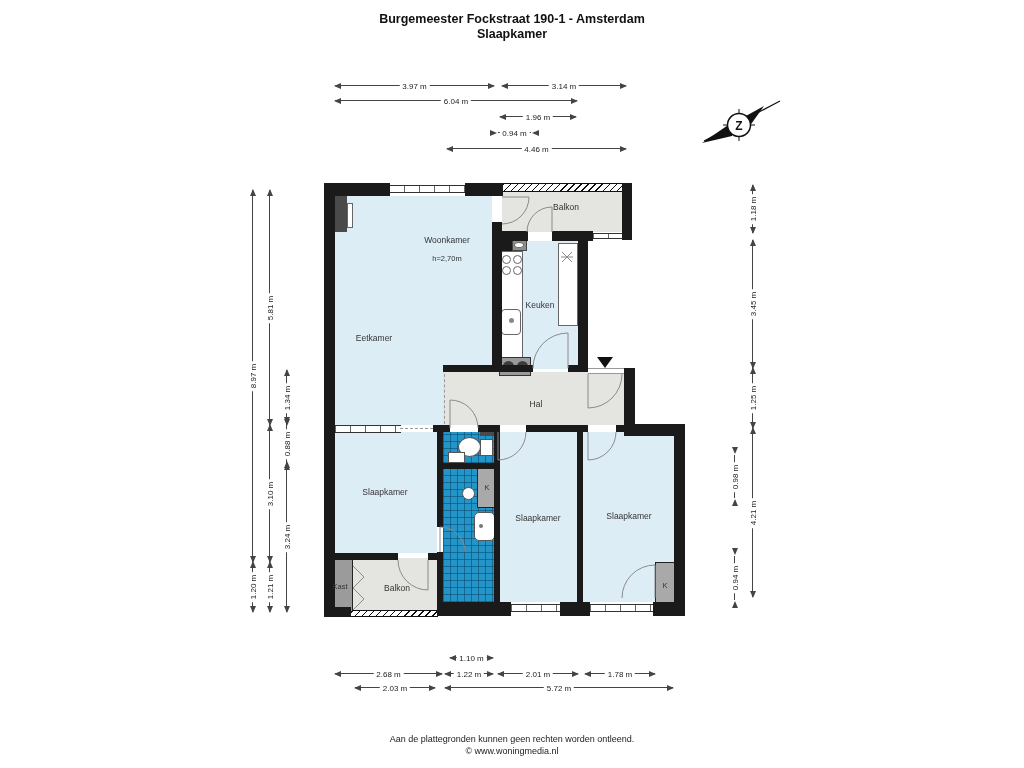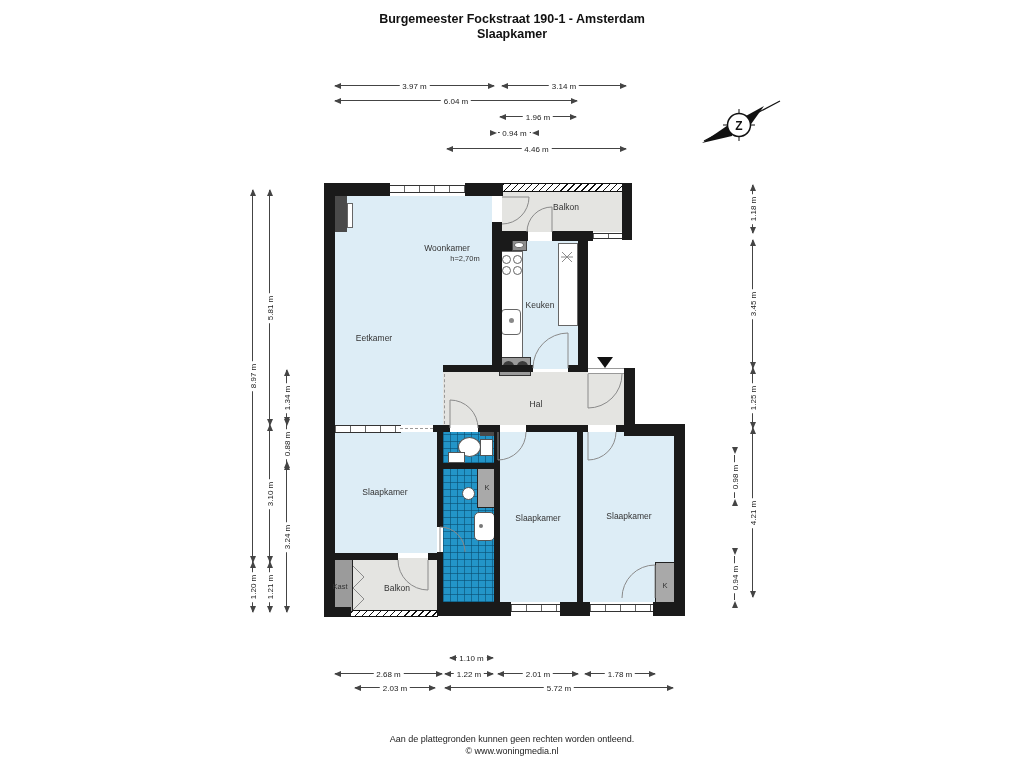--- a/index.html
+++ b/index.html
@@ -132,22 +132,22 @@
   <div class="abs w" style="left:443px;top:463px;width:51px;height:6px"></div>
   <div class="abs w" style="left:494px;top:425px;width:6px;height:183px"></div>
   <div class="abs w" style="left:577px;top:432px;width:6px;height:170px"></div>
   <div class="abs w" style="left:324px;top:553px;width:74px;height:7px"></div>
   <div class="abs w" style="left:428px;top:553px;width:15px;height:7px"></div>
   <div class="abs w" style="left:437px;top:602px;width:74px;height:14px"></div>
   <div class="abs w" style="left:560px;top:602px;width:30px;height:14px"></div>
   <div class="abs w" style="left:653px;top:602px;width:32px;height:14px"></div>
   <div class="abs w" style="left:324px;top:607px;width:27px;height:10px"></div>
 
-  <div class="abs lab" style="left:447px;top:248px">Woonkamer</div>
-  <div class="abs lab small" style="left:465px;top:258px">h=2,70m</div>
+  <div class="abs lab" style="left:447px;top:240px">Woonkamer</div>
+  <div class="abs lab small" style="left:447px;top:258px">h=2,70m</div>
   <div class="abs lab" style="left:374px;top:338px">Eetkamer</div>
   <div class="abs lab" style="left:566px;top:207px">Balkon</div>
   <div class="abs lab" style="left:540px;top:305px">Keuken</div>
   <div class="abs lab" style="left:536px;top:404px">Hal</div>
   <div class="abs lab" style="left:385px;top:492px">Slaapkamer</div>
   <div class="abs lab" style="left:538px;top:518px">Slaapkamer</div>
   <div class="abs lab" style="left:629px;top:516px">Slaapkamer</div>
   <div class="abs lab" style="left:397px;top:588px">Balkon</div>
   <div class="abs lab small" style="left:340px;top:586px">Kast</div>
   <div class="abs lab small" style="left:487px;top:487px">K</div>

